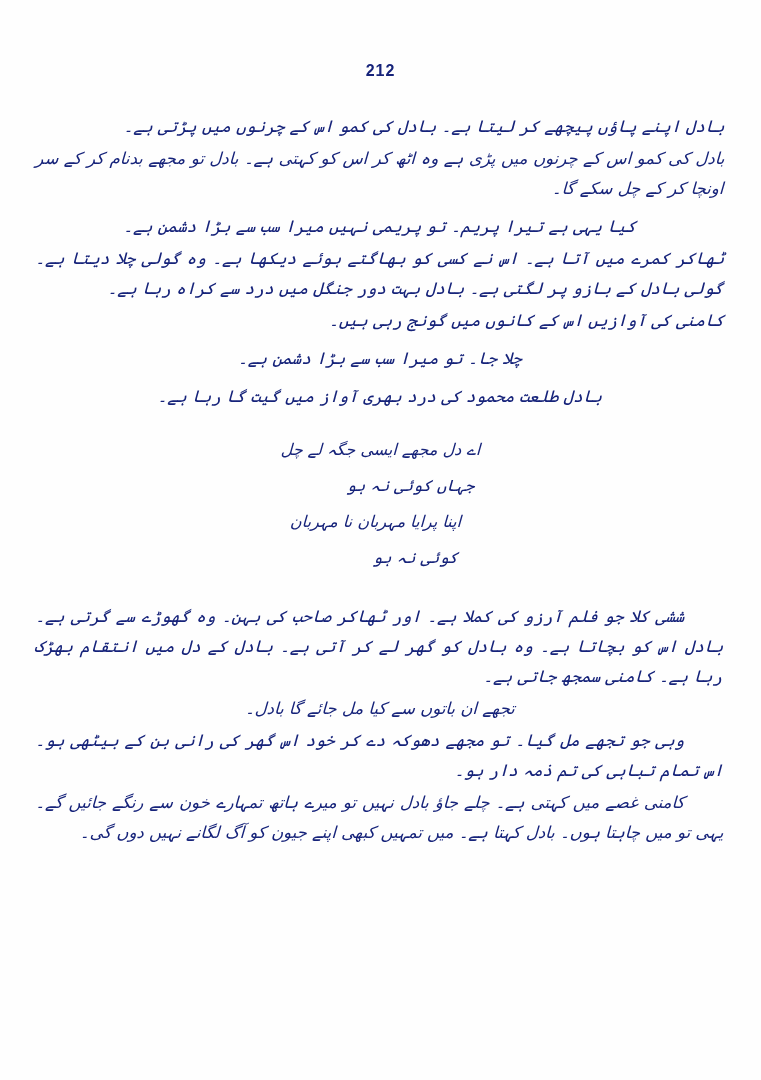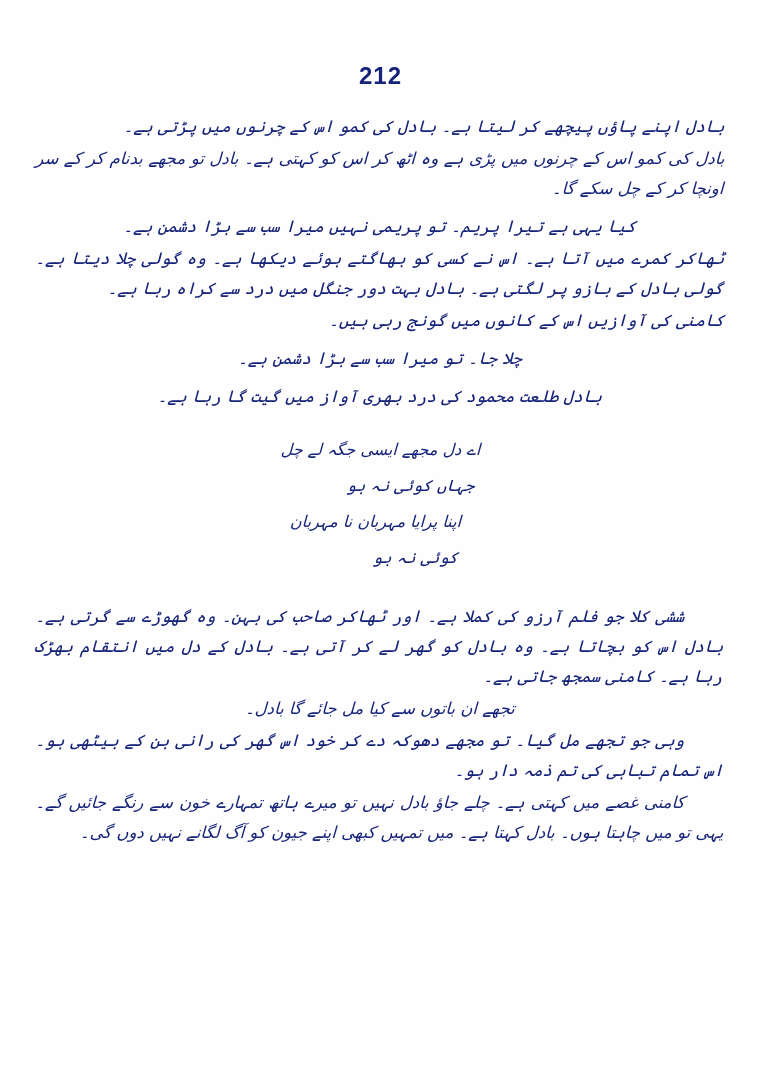--- a/index.html
+++ b/index.html
@@ -22,21 +22,21 @@
     padding: 0;
   }
   .page-number {
     position: absolute;
     top: 62px;
     left: 0;
     right: 0;
     text-align: center;
     font-family: "Liberation Sans", sans-serif;
     font-weight: bold;
-    font-size: 24px;
+    font-size: 16px;
     color: #16237a;
     letter-spacing: 1px;
   }
   .content {
     position: absolute;
     top: 112px;
     right: 36px;
     left: 36px;
     direction: rtl;
     color: #16237a;

